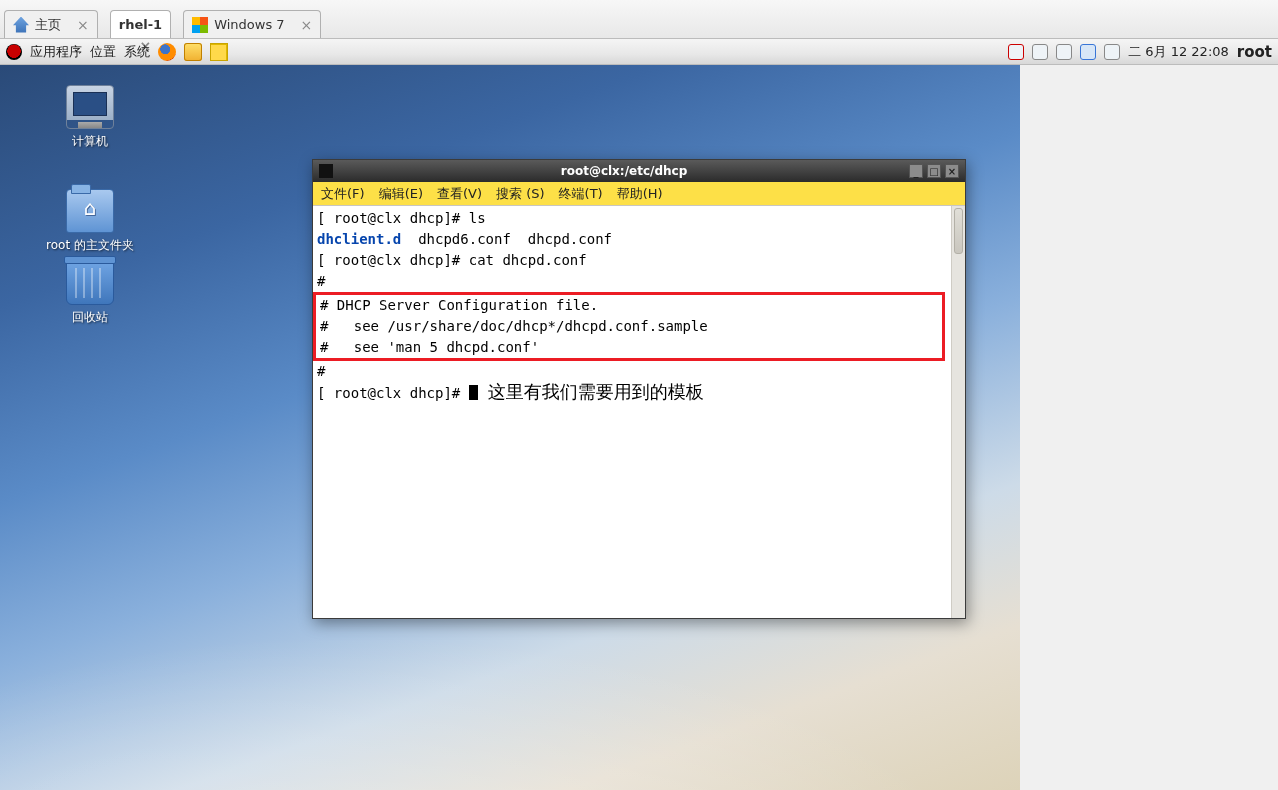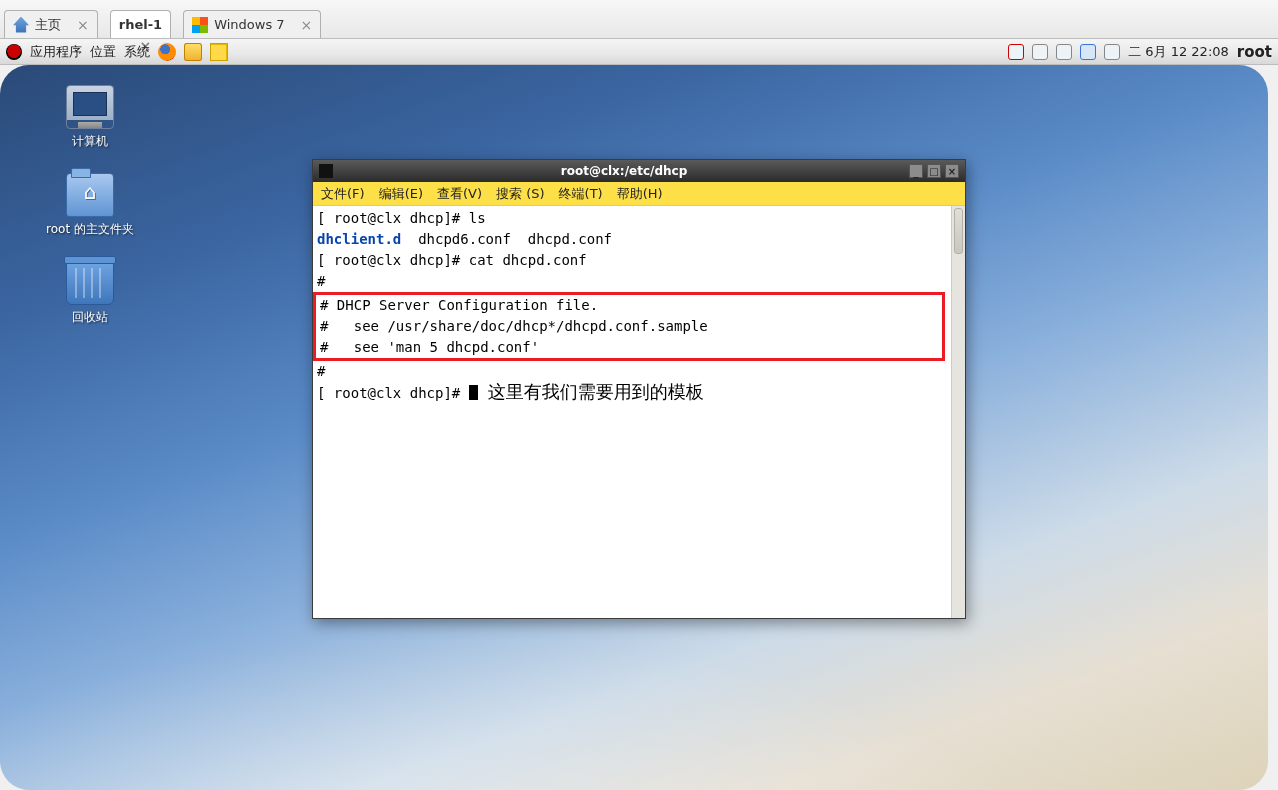--- a/index.html
+++ b/index.html
@@ -91,27 +91,26 @@
     width:18px;height:18px;
     background:#ffd94a;
     box-shadow: inset 0 0 0 1px #c9a400, inset -4px 4px 0 -2px #e0b800;
   }
   .clock { font-size:13px; color:#222; }
   .panel-user { font-size:15px; font-weight:bold; color:#222; }
 
   
   .desktop {
     position: relative;
-    width: 1268px;
+    width: 1020px;
     height: calc(790px - 39px - 26px);
     background:
       radial-gradient(ellipse 1100px 500px at 35% 120%, rgba(255,255,255,0.45) 0%, rgba(255,255,255,0) 60%),
       linear-gradient(160deg, #2a4a78 0%, #3b66a2 22%, #5a8bc7 40%, #8ab0dc 55%, #cddbe8 72%, #e6dfd2 85%, #ddd3b9 100%);
     overflow: hidden;
-    border-radius: 29px;
   }
 
   .desktop-icon {
     position: absolute;
     width: 120px;
     text-align: center;
     color: #fff;
     font-size: 12px;
     text-shadow: 1px 1px 2px rgba(0,0,0,0.7);
   }
@@ -283,21 +282,21 @@
     <span class="panel-user">root</span>
   </div>
 </div>
 
 <div class="desktop">
 
   <div class="desktop-icon" style="left:30px; top:20px;">
     <span class="glyph glyph-computer"></span>
     <div>计算机</div>
   </div>
-  <div class="desktop-icon" style="left:30px; top:108px;">
+  <div class="desktop-icon" style="left:30px; top:124px;">
     <span class="glyph glyph-folder"></span>
     <div>root 的主文件夹</div>
   </div>
   <div class="desktop-icon" style="left:30px; top:196px;">
     <span class="glyph glyph-trash"></span>
     <div>回收站</div>
   </div>
 
   <div class="term-window">
     <div class="term-title">

